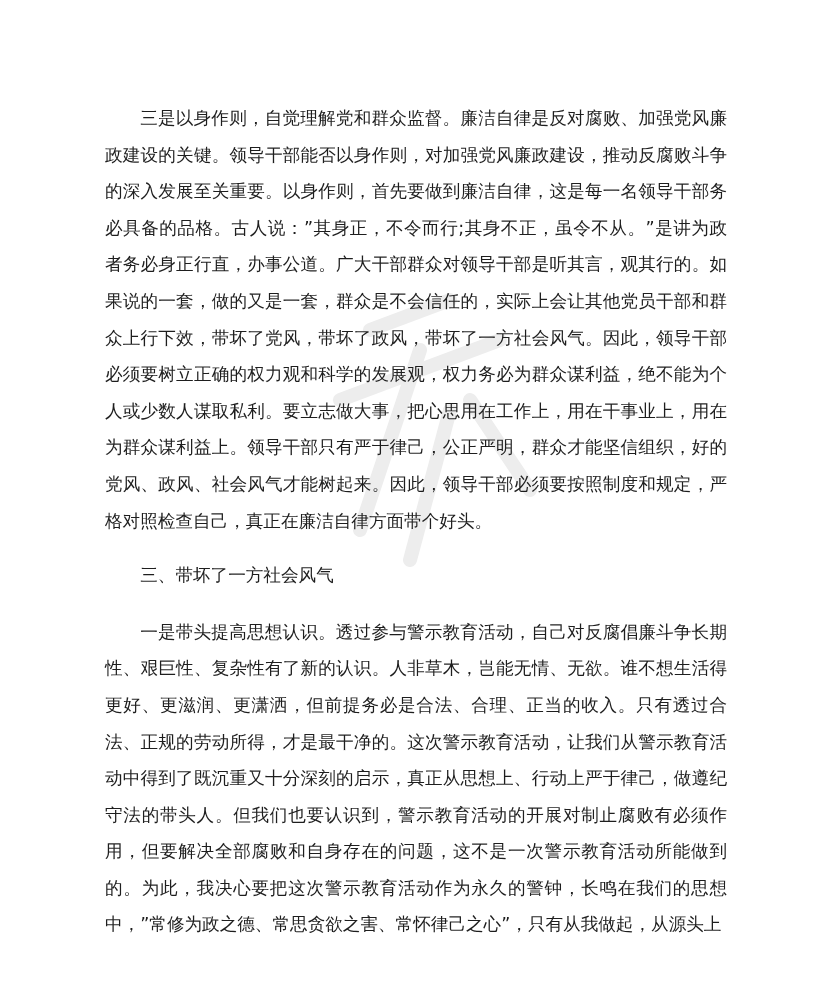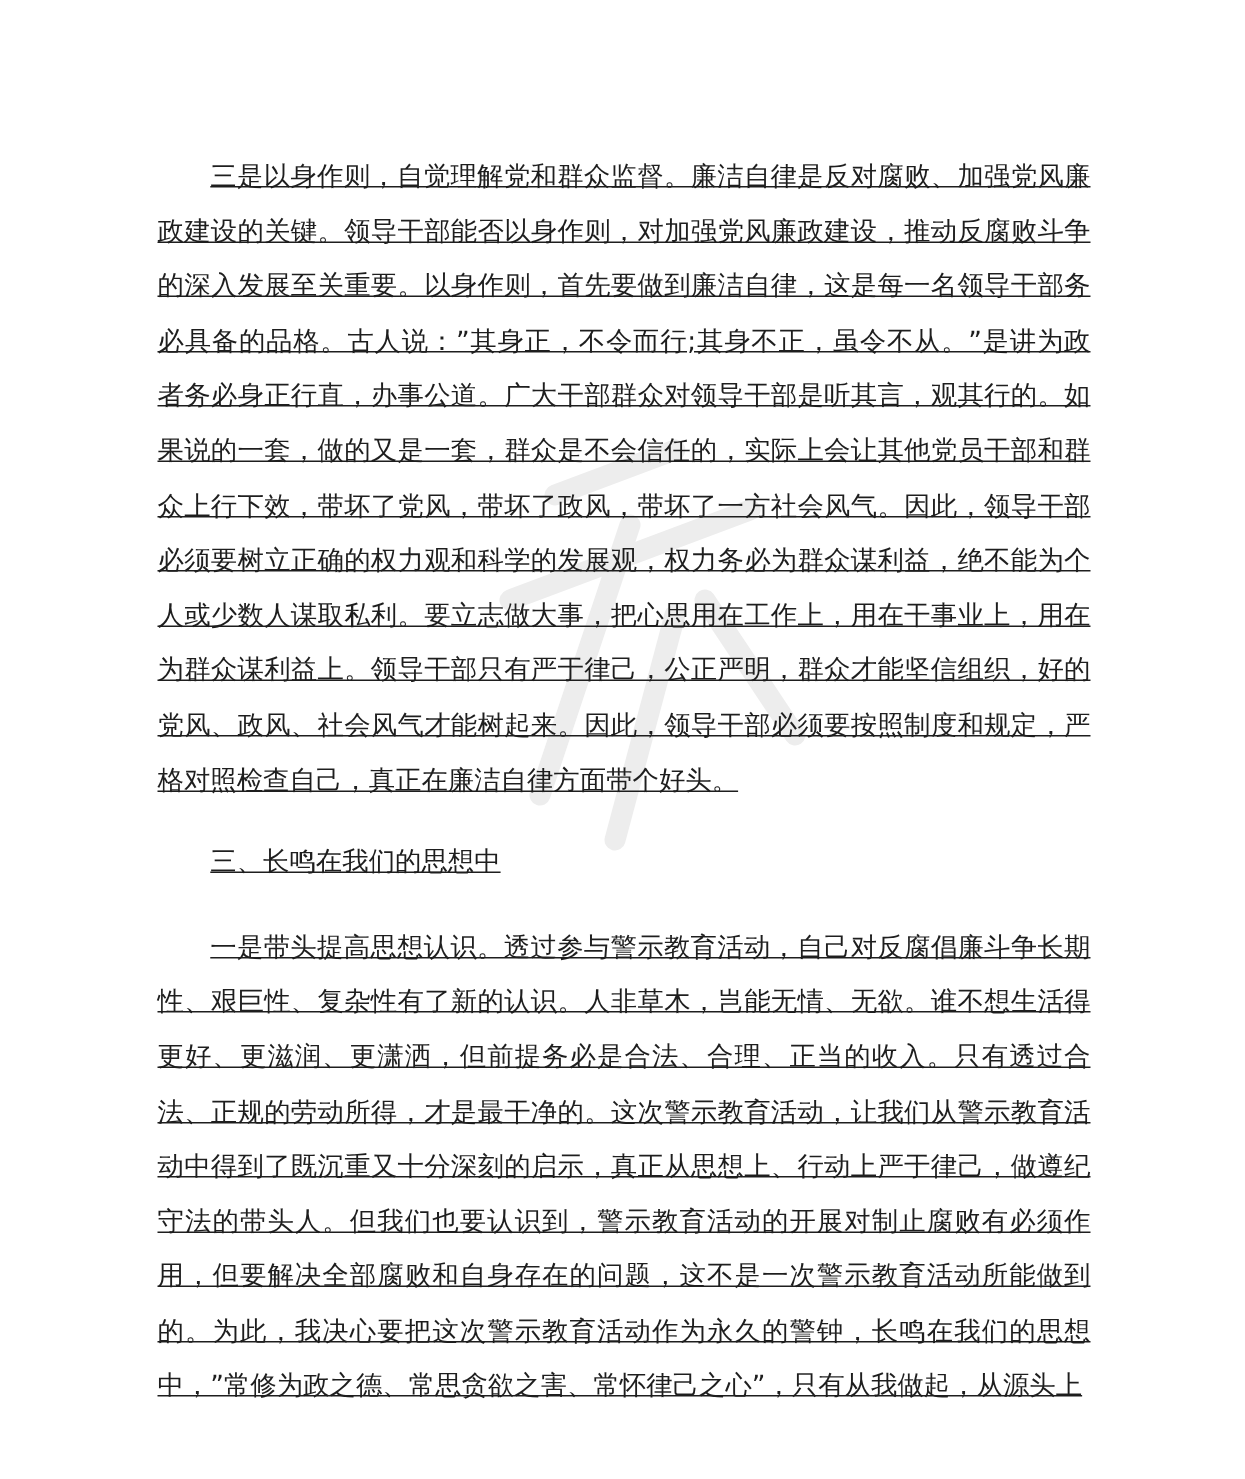--- a/index.html
+++ b/index.html
@@ -8,21 +8,21 @@
     position: absolute; left: 0; top: 0; width: 830px; height: 986px;
     background: #ffffff;
   }
   .content {
     position: absolute; left: 105px; top: 82px; width: 622px;
     font-family: "DejaVu Sans", "Liberation Sans", sans-serif;
     font-size: 17.6px; color: #1e1e1e; line-height: 36.6px;
     text-align: justify; text-justify: inter-character;
   }
   .para { margin: 0; }
-  .para.indent { text-indent: 2em; text-decoration: underline; }
+  .para.indent { text-indent: 2em; }
   .gap { height: 18px; }
   .gap.heading-before { height: 18px; }
   .gap.heading-after { height: 20px; }
   .watermark {
     position: absolute; left: 300px; top: 290px; width: 240px; height: 280px;
     pointer-events: none;
   }
   .watermark svg { width: 100%; height: 100%; }
 </style>
 </head>
@@ -39,17 +39,17 @@
         <path d="M150 120 L110 270"></path>
         <path d="M170 110 L230 200"></path>
       </g>
     </svg>
   </div>
 
   <div class="content">
     <div class="gap"></div>
     <p class="para indent">三是以身作则，自觉理解党和群众监督。廉洁自律是反对腐败、加强党风廉政建设的关键。领导干部能否以身作则，对加强党风廉政建设，推动反腐败斗争的深入发展至关重要。以身作则，首先要做到廉洁自律，这是每一名领导干部务必具备的品格。古人说：”其身正，不令而行;其身不正，虽令不从。”是讲为政者务必身正行直，办事公道。广大干部群众对领导干部是听其言，观其行的。如果说的一套，做的又是一套，群众是不会信任的，实际上会让其他党员干部和群众上行下效，带坏了党风，带坏了政风，带坏了一方社会风气。因此，领导干部必须要树立正确的权力观和科学的发展观，权力务必为群众谋利益，绝不能为个人或少数人谋取私利。要立志做大事，把心思用在工作上，用在干事业上，用在为群众谋利益上。领导干部只有严于律己，公正严明，群众才能坚信组织，好的党风、政风、社会风气才能树起来。因此，领导干部必须要按照制度和规定，严格对照检查自己，真正在廉洁自律方面带个好头。</p>
     <div class="gap heading-before"></div>
-    <p class="para indent">三、长鸣在我们的思想中</p>
+    <p class="para indent">三、带坏了一方社会风气</p>
     <div class="gap heading-after"></div>
     <p class="para indent">一是带头提高思想认识。透过参与警示教育活动，自己对反腐倡廉斗争长期性、艰巨性、复杂性有了新的认识。人非草木，岂能无情、无欲。谁不想生活得更好、更滋润、更潇洒，但前提务必是合法、合理、正当的收入。只有透过合法、正规的劳动所得，才是最干净的。这次警示教育活动，让我们从警示教育活动中得到了既沉重又十分深刻的启示，真正从思想上、行动上严于律己，做遵纪守法的带头人。但我们也要认识到，警示教育活动的开展对制止腐败有必须作用，但要解决全部腐败和自身存在的问题，这不是一次警示教育活动所能做到的。为此，我决心要把这次警示教育活动作为永久的警钟，长鸣在我们的思想中，”常修为政之德、常思贪欲之害、常怀律己之心”，只有从我做起，从源头上</p>
   </div>
 </div>
 
 </body></html>

